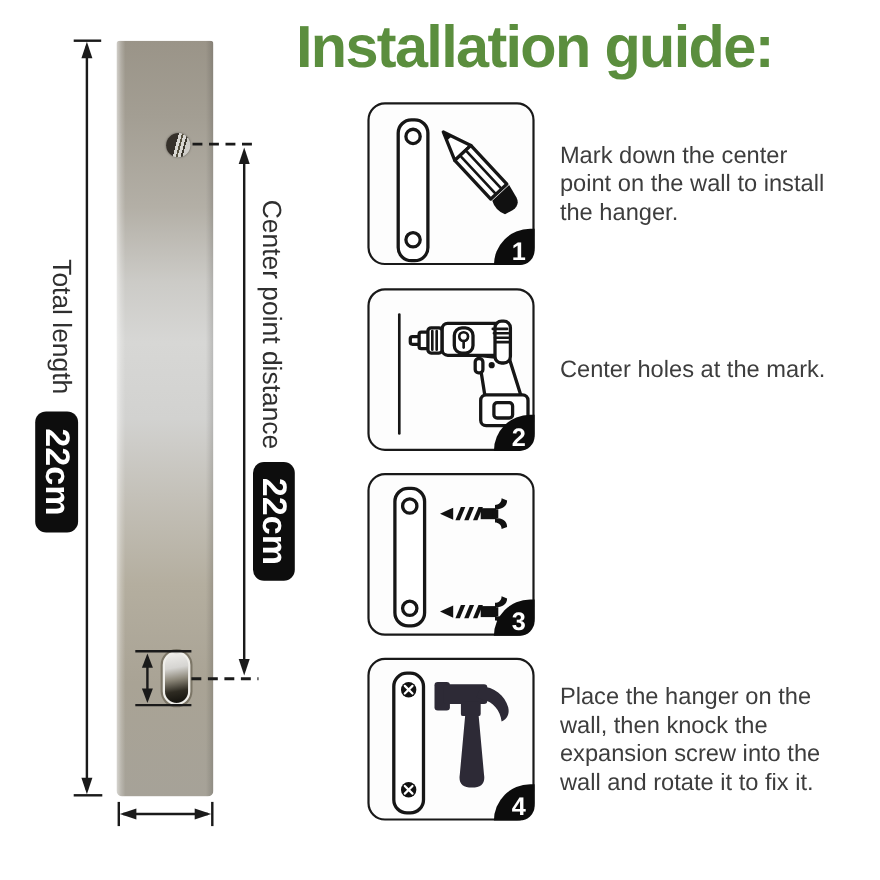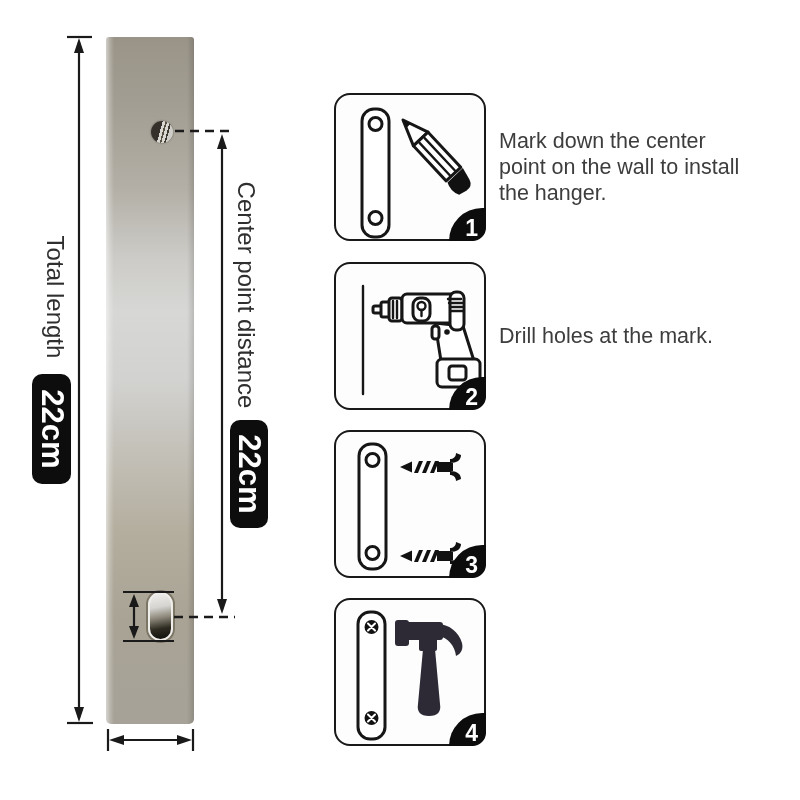--- a/index.html
+++ b/index.html
@@ -55,34 +55,35 @@
   }
   .step-box svg{position:absolute;left:1px;top:2px;}
   .step-num{
     position:absolute;right:-2px;bottom:-2px;width:37px;height:33px;background:#0c0c0c;
     border-radius:34px 0 14px 0;
     display:flex;align-items:flex-end;justify-content:flex-end;
     padding:0 8px 1px 0;box-sizing:border-box;
     color:#ffffff;font-weight:700;font-size:23px;line-height:1;
   }
   .step-text{
-    margin-left:13px;font-size:21.5px;line-height:1.22;color:#3d3d3d;
+    margin-left:23px;font-size:21.5px;line-height:1.22;color:#3d3d3d;
     white-space:pre-line;
   }
   .s1{top:93px}.s2{top:262px}.s3{top:430px}.s4{top:598px}
   .ink{stroke:#161616;fill:#ffffff;stroke-width:3;stroke-linejoin:round;stroke-linecap:round;}
   .inkthin{stroke:#161616;fill:none;stroke-width:2.4;stroke-linecap:round;}
   .solid{fill:#111111;stroke:none;}
   .hammer{fill:#2d2a36;stroke:none;}
 </style>
 </head>
 <body>
 
 <div class="canvas">
 
+  <h1 class="title">Installation guide:</h1>
 
   <div class="bar">
     <div class="bar-hole"></div>
     <div class="bar-slot"></div>
   </div>
 
   <svg class="dims" viewBox="0 0 800 800">
     <g stroke="#1a1a1a" stroke-width="2.2" fill="none">
 
       <path d="M67 37 H92"></path>
@@ -169,21 +170,21 @@
         <g class="inkthin">
           <path d="M56 35 v17 M60 35 v17"></path>
           <path d="M111 33 h13 M112 37 h13 M113 41 h12 M114 45 h12"></path>
           <circle cx="84.5" cy="40" r="4"></circle>
           <path d="M84.5 44 v6"></path>
           <circle cx="110" cy="66" r="1.6" fill="#161616"></circle>
         </g>
       </svg>
       <div class="step-num">2</div>
     </div>
-    <div class="step-text">Drill holes at the mark.</div>
+    <div class="step-text">Center holes at the mark.</div>
   </div>
 
   <div class="step-row s3">
     <div class="step-box">
       <svg width="146" height="142" viewBox="0 0 146 142">
         <g class="ink">
           <rect x="22" y="10" width="27" height="125" rx="12"></rect>
           <circle cx="35.5" cy="26" r="6.5"></circle>
           <circle cx="35.5" cy="119" r="6.5"></circle>
         </g>
@@ -227,15 +228,19 @@
         <g class="hammer">
           <rect x="58" y="18" width="14" height="26" rx="3"></rect>
           <rect x="66" y="20" width="40" height="18" rx="3"></rect>
           <path d="M100 22 c12 0 22 8 25 19 c1.5 6 -1 11 -6 13 c-1 -10 -8 -18 -17 -20 l-6 -2 z"></path>
           <rect x="82" y="36" width="18" height="13" rx="2"></rect>
           <path d="M86 47 h12 l5 55 q2 12 -11 12 q-13 0 -11 -12 z"></path>
         </g>
       </svg>
       <div class="step-num">4</div>
     </div>
+    <div class="step-text">Place the hanger on the
+wall, then knock the
+expansion screw into the
+wall and rotate it to fix it.</div>
   </div>
 
 </div>
 
 </body></html>

